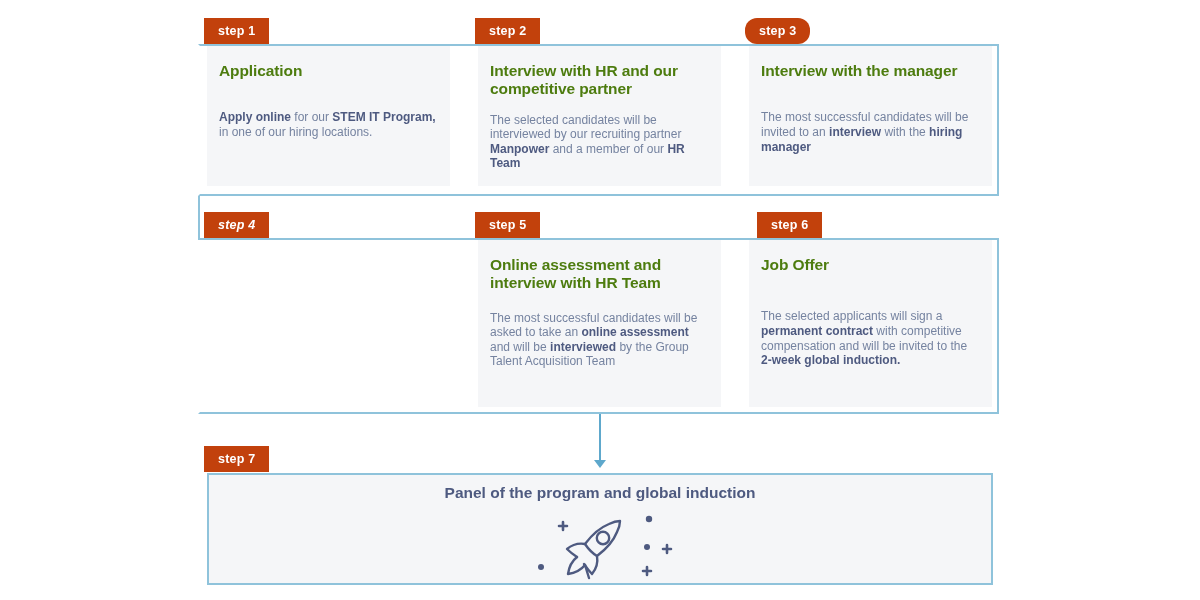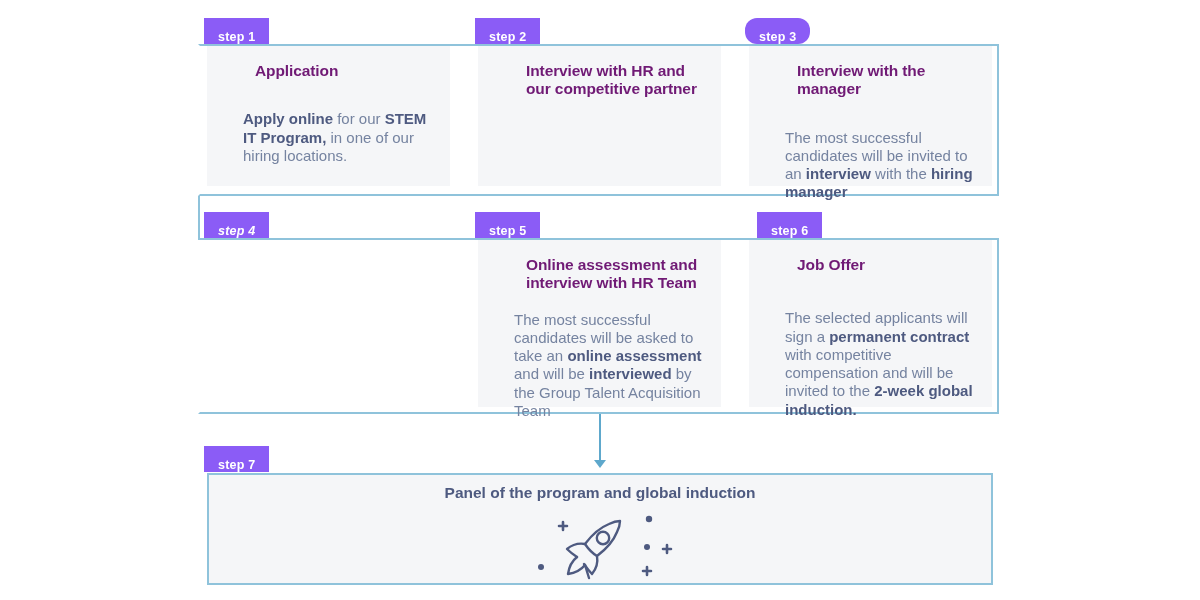--- a/index.html
+++ b/index.html
@@ -47,52 +47,50 @@
     width: 0; height: 0;
     border-left: 6px solid transparent;
     border-right: 6px solid transparent;
     border-top: 8px solid #5EA8CC;
   }
 
   
   .step-tab {
     position: absolute;
     height: 26px;
-    background: #8b5cf6;
+    background: #c2410c;
     color: #ffffff;
     font-size: 12.5px;
     font-weight: bold;
     letter-spacing: 0.2px;
     display: flex;
-    align-items: flex-end;
+    align-items: center;
     padding: 0 14px;
     z-index: 6;
   }
 
   
   .card {
     position: absolute;
     background: #F5F6F8;
     padding: 16px 14px 10px 12px;
     z-index: 4;
   }
   .card-title {
-    color: #701a75;
+    color: #4d7c0f;
     font-size: 15.5px;
     font-weight: bold;
     line-height: 1.18;
     letter-spacing: -0.1px;
-    margin-left: 36px;
   }
   .card-body {
     margin-top: 30px;
     color: #7583A0;
-    font-size: 15px;
+    font-size: 12px;
     line-height: 1.22;
-    margin-left: 24px;
   }
   .card-body b { color: #4E5A80; font-weight: bold; }
 
   
   #step7-title {
     position: absolute;
     left: 207px; top: 484px; width: 786px;
     text-align: center;
     color: #4E5A80;
     font-size: 15.5px;
@@ -123,20 +121,21 @@
   <div class="card" style="left:207px; top:46px; width:243px; height:140px;">
     <div class="card-title">Application</div>
     <div class="card-body"><b>Apply online</b><span> for our </span><b>STEM IT Program,</b><span> in one of our hiring locations.</span></div>
   </div>
 
   <div class="step-tab" style="left:475px; top:18px;">
     <span>step 2</span>
   </div>
   <div class="card" style="left:478px; top:46px; width:243px; height:140px;">
     <div class="card-title">Interview with HR and our competitive partner</div>
+    <div class="card-body" style="margin-top:14px;"><span>The selected candidates will be interviewed by our recruiting partner </span><b>Manpower</b><span> and a member of our </span><b>HR Team</b></div>
   </div>
 
   <div class="step-tab" style="left:745px; top:18px;border-radius:12px;">
     <span>step 3</span>
   </div>
   <div class="card" style="left:749px; top:46px; width:243px; height:140px;">
     <div class="card-title">Interview with the manager</div>
     <div class="card-body"><span>The most successful candidates will be invited to an </span><b>interview</b><span> with the </span><b>hiring manager</b></div>
   </div>
 

